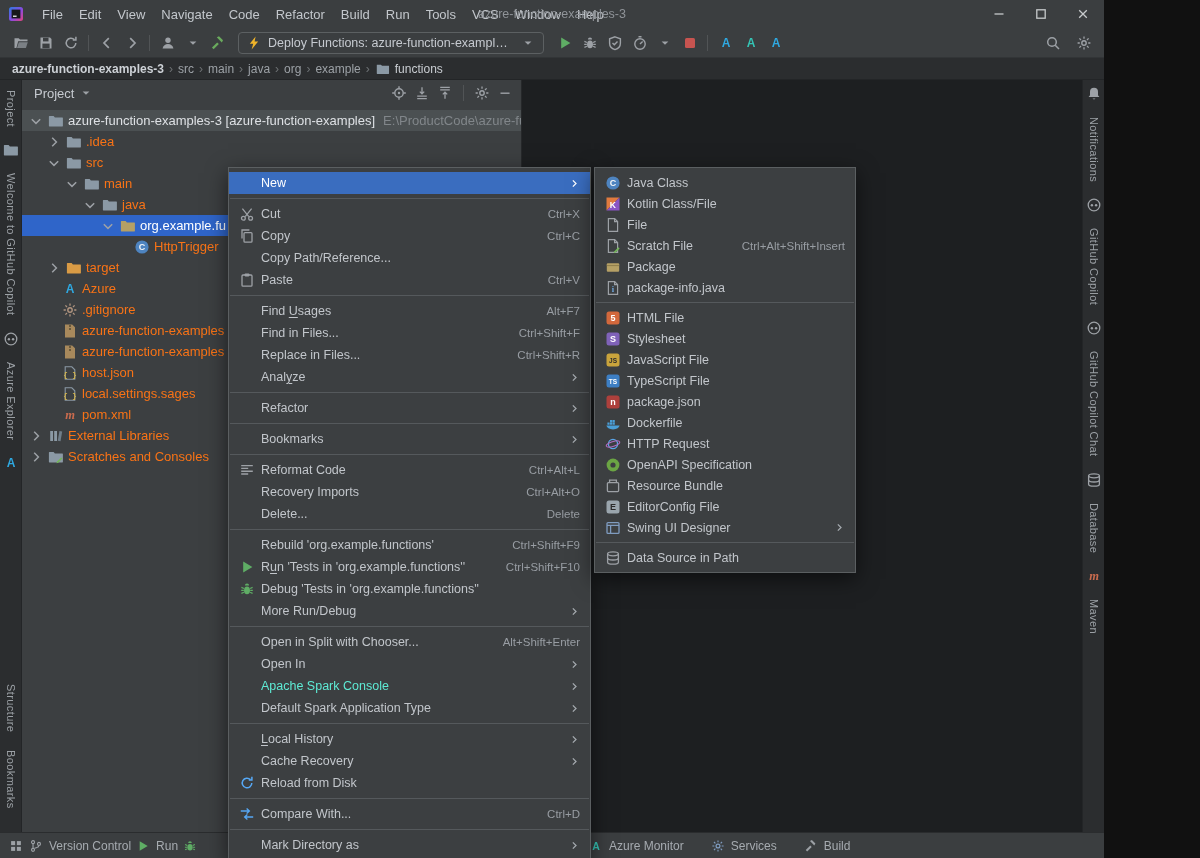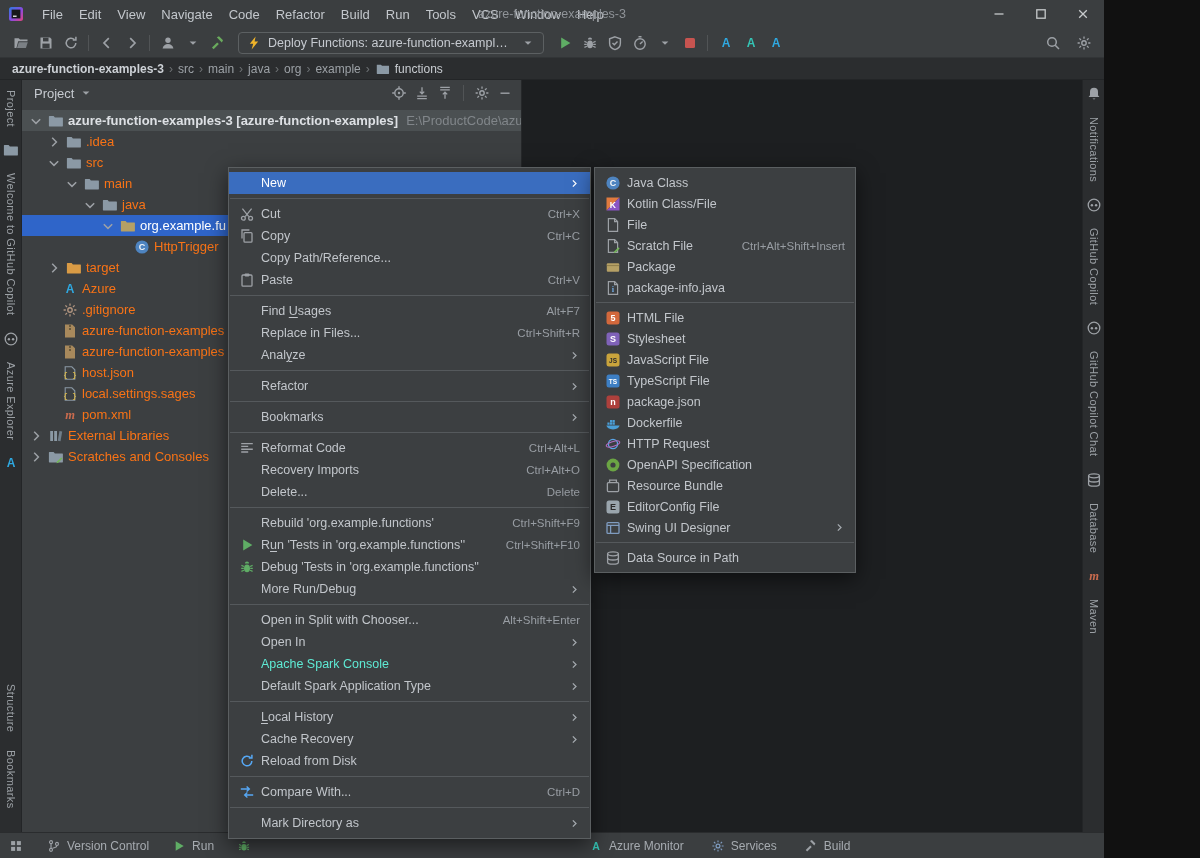--- a/index.html
+++ b/index.html
@@ -49,31 +49,31 @@
   .panel-header{height:26px;display:flex;align-items:center;gap:4px;padding:0 8px 0 12px;flex:none}
   .ph-title{font-size:13px;color:#c6cad0}
   .ph-icons{margin-left:auto;display:flex;align-items:center;gap:7px}
   .ph-sep{width:1px;height:16px;background:#515456;margin:0 3px}
   .tree{flex:1;padding-top:4px;overflow:hidden;font-size:13px}
   .row{height:21px;display:flex;align-items:center;white-space:nowrap;overflow:hidden}
   .row .chev{width:16px;flex:none;display:flex;justify-content:center}
   .chev-space{width:16px;flex:none}
   .row .icon{margin-right:4px}
   .tlabel{color:#f97316}
-  .tlabel.bold{font-weight:bold;color:#dde0e4}
+  .tlabel.bold{font-weight:normal;color:#dde0e4}
   .textra{color:#81868a;margin-left:8px}
   .row.selected{background:var(--selection-blue,#2f65c9)}
   .row.selected .tlabel{color:#fff}
   .row.inactive{background:var(--inactive-selection,#4b5052)}
   .editor{flex:1;background:var(--editor-bg,#1d1f21)}
 
   
   .statusbar{height:26px;background:var(--titlebar-bg,#3b3e40);border-top:1px solid #2a2c2e;display:flex;align-items:center;
              padding:0 8px;font-size:12px;color:#a6abb0;position:relative}
-  .sb-left{display:flex;align-items:flex-start;gap:22px}
+  .sb-left{display:flex;align-items:flex-start;gap:4px}
   .sb-item{display:flex;align-items:center;gap:5px;white-space:nowrap}
   .sb-right{position:absolute;left:588px;top:0;height:100%;display:flex;align-items:center;gap:26px}
 
   
   .menu{position:absolute;background:var(--panel-bg,#3c3f41);border:1px solid #5b5f61;box-shadow:0 6px 20px rgba(0,0,0,.55);
         padding:4px 0;font-size:12.5px}
   #context-menu{left:228px;top:167px;width:363px;z-index:10}
   #new-submenu{left:594px;top:167px;width:262px;z-index:11}
   .mi{height:22px;display:flex;align-items:center;padding:0 10px 0 9px;color:#c2c6cb}
   #new-submenu .mi{height:21px}
@@ -740,20 +740,25 @@
         <span class="mshort">Ctrl+V</span>
       </div>
       <div class="msep"></div>
       <div class="mi">
         <span class="micon"></span>
         <span class="mlabel">Find <u>U</u>sages</span>
         <span class="mshort">Alt+F7</span>
       </div>
       <div class="mi">
         <span class="micon"></span>
+        <span class="mlabel">Find in Files...</span>
+        <span class="mshort">Ctrl+Shift+F</span>
+      </div>
+      <div class="mi">
+        <span class="micon"></span>
         <span class="mlabel">Replace in Files...</span>
         <span class="mshort">Ctrl+Shift+R</span>
       </div>
       <div class="mi">
         <span class="micon"></span>
         <span class="mlabel">Anal<u>y</u>ze</span>
         <span class="marrow">
           <svg width="11" height="11" viewBox="0 0 16 16">
             <path d="M5.6 3.4L10.2 8l-4.6 4.6" fill="none" stroke="currentColor" stroke-width="1.8"></path>
           </svg>

